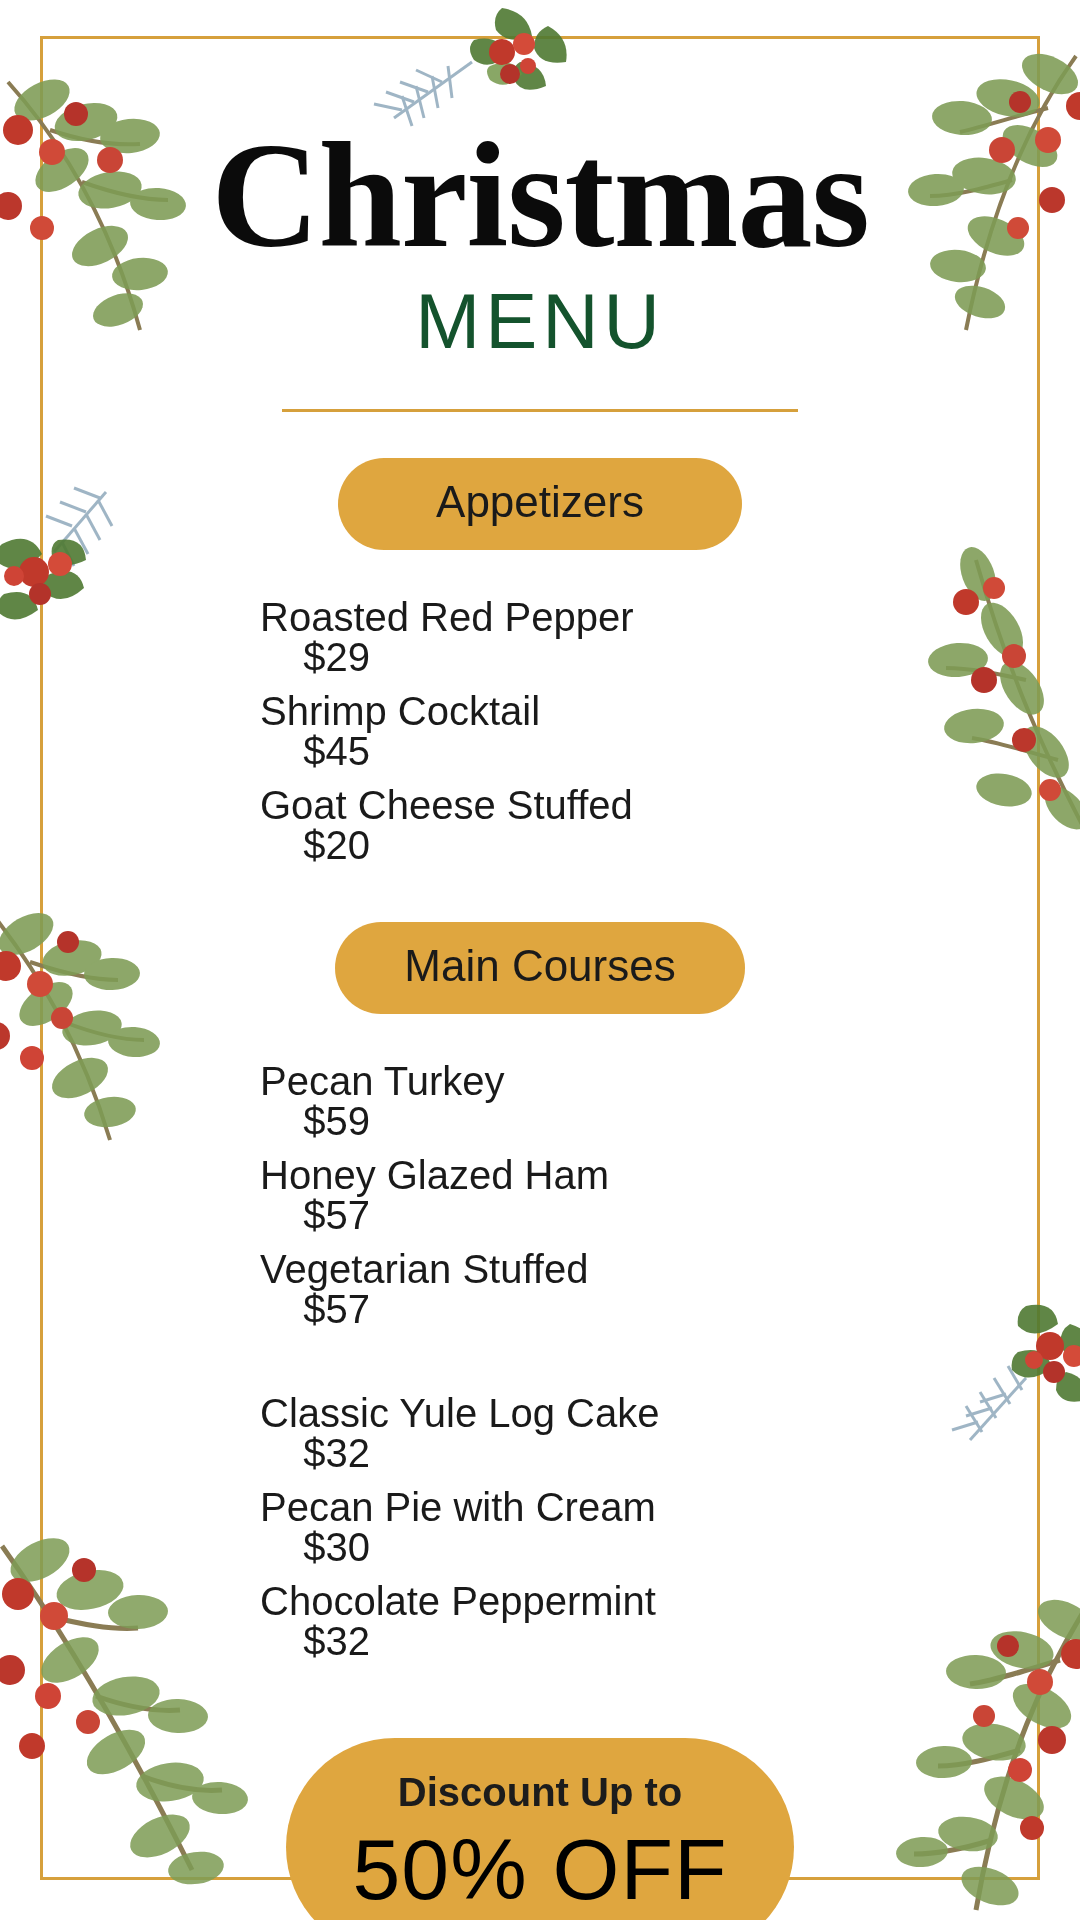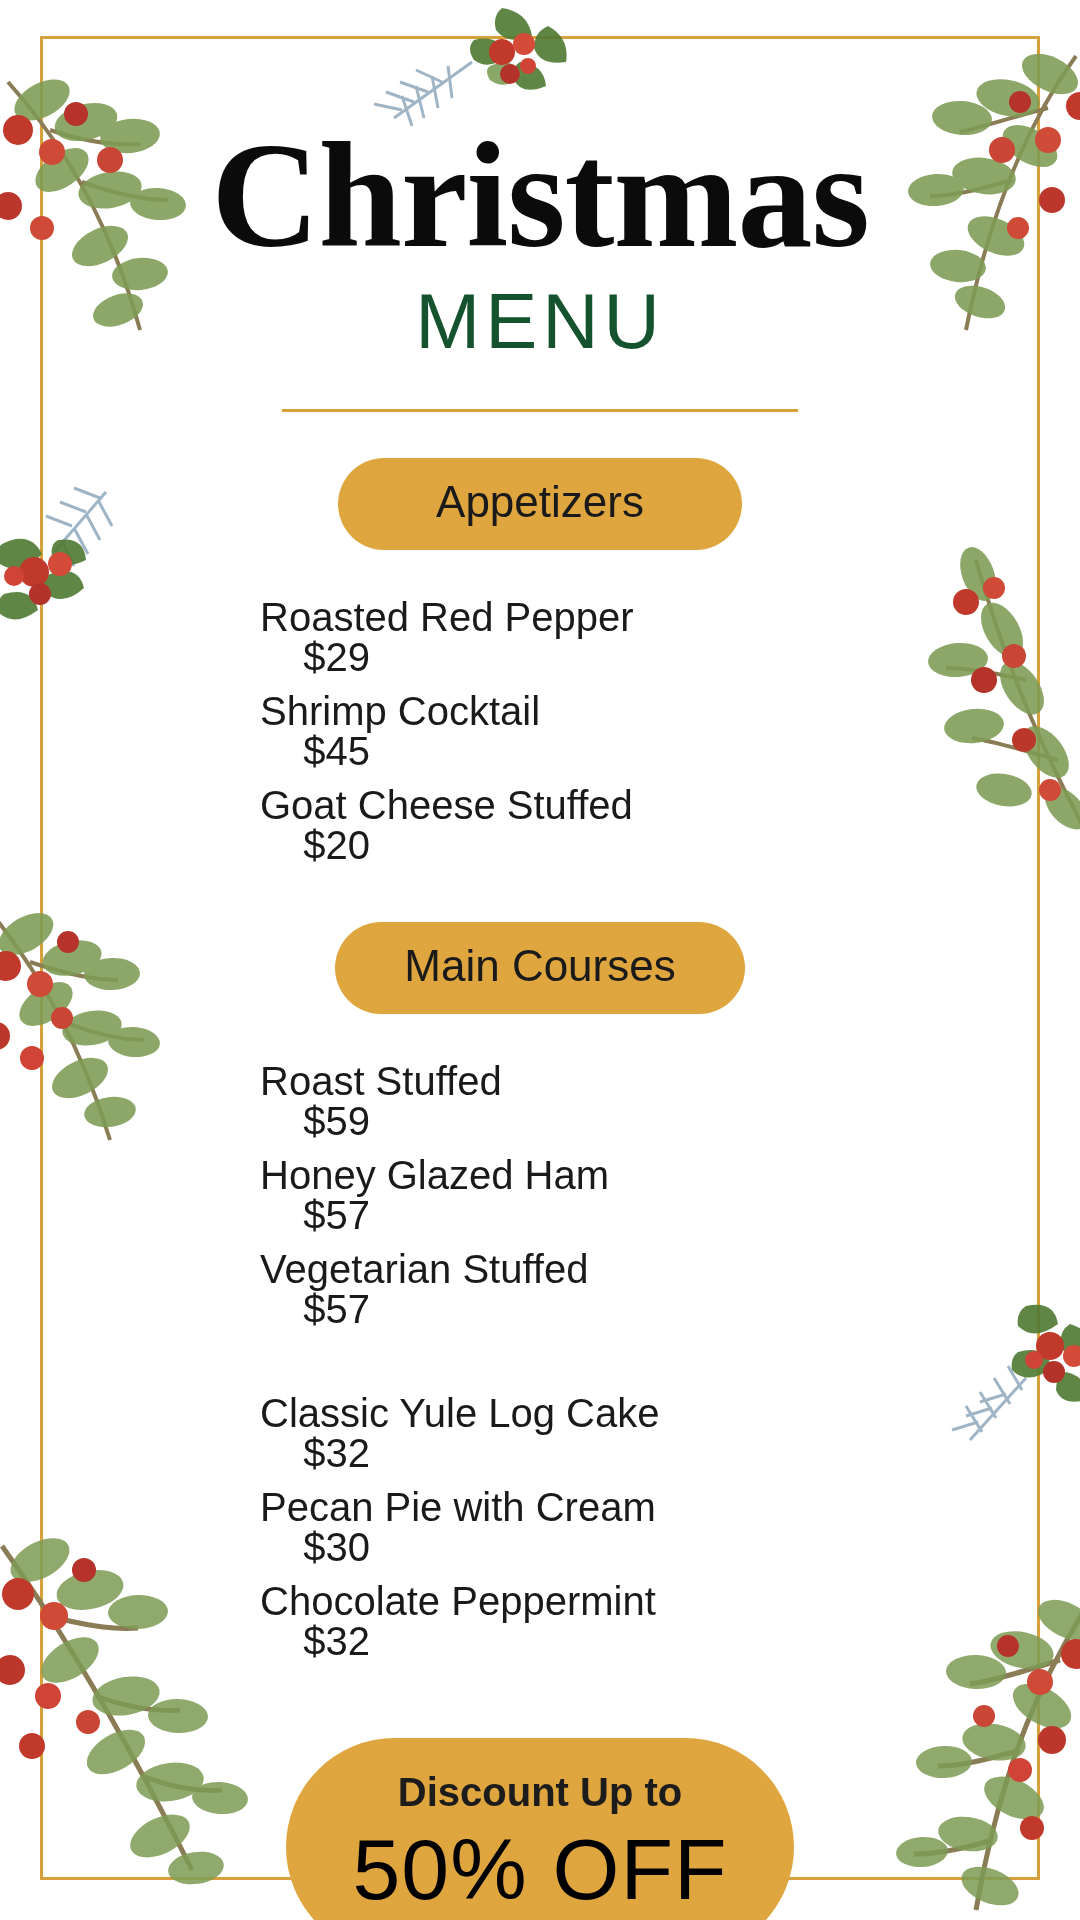--- a/index.html
+++ b/index.html
@@ -415,21 +415,21 @@
           <span class="name">Goat Cheese Stuffed</span>
           <span class="price">$20</span>
         </div>
       </div>
     </div>
 
     <div class="section mains">
       <div class="pill wide">Main Courses</div>
       <div class="items">
         <div class="item">
-          <span class="name">Roast Stuffed</span>
+          <span class="name">Pecan Turkey</span>
           <span class="price">$59</span>
         </div>
         <div class="item">
           <span class="name">Honey Glazed Ham</span>
           <span class="price">$57</span>
         </div>
         <div class="item">
           <span class="name">Vegetarian Stuffed</span>
           <span class="price">$57</span>
         </div>

